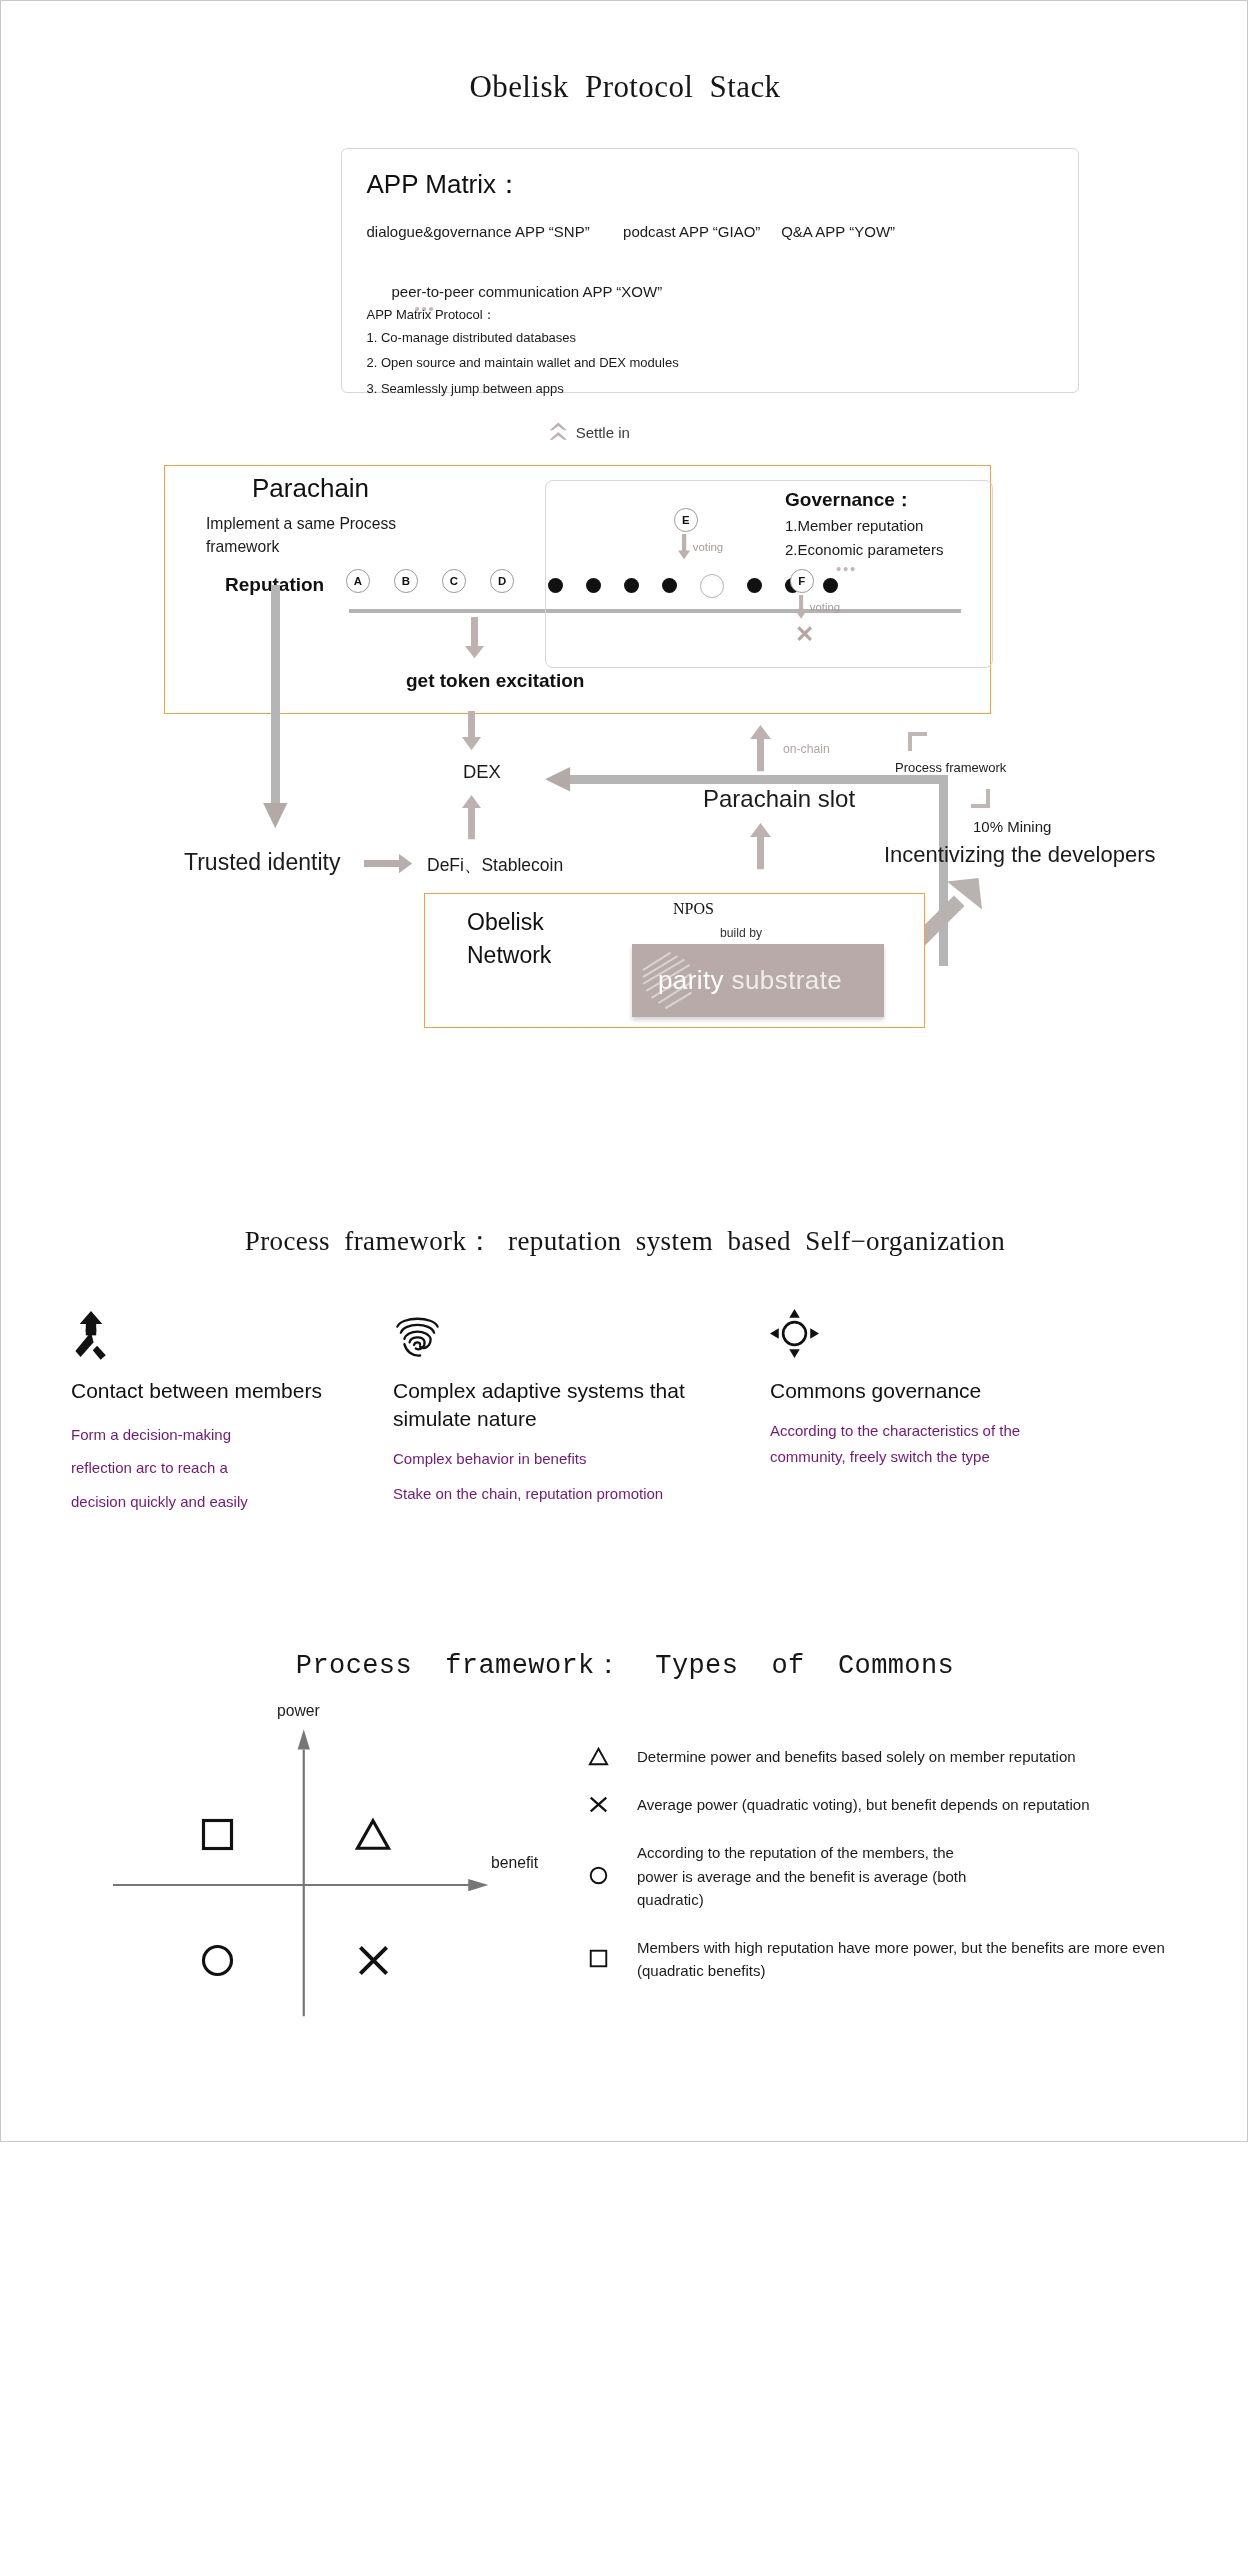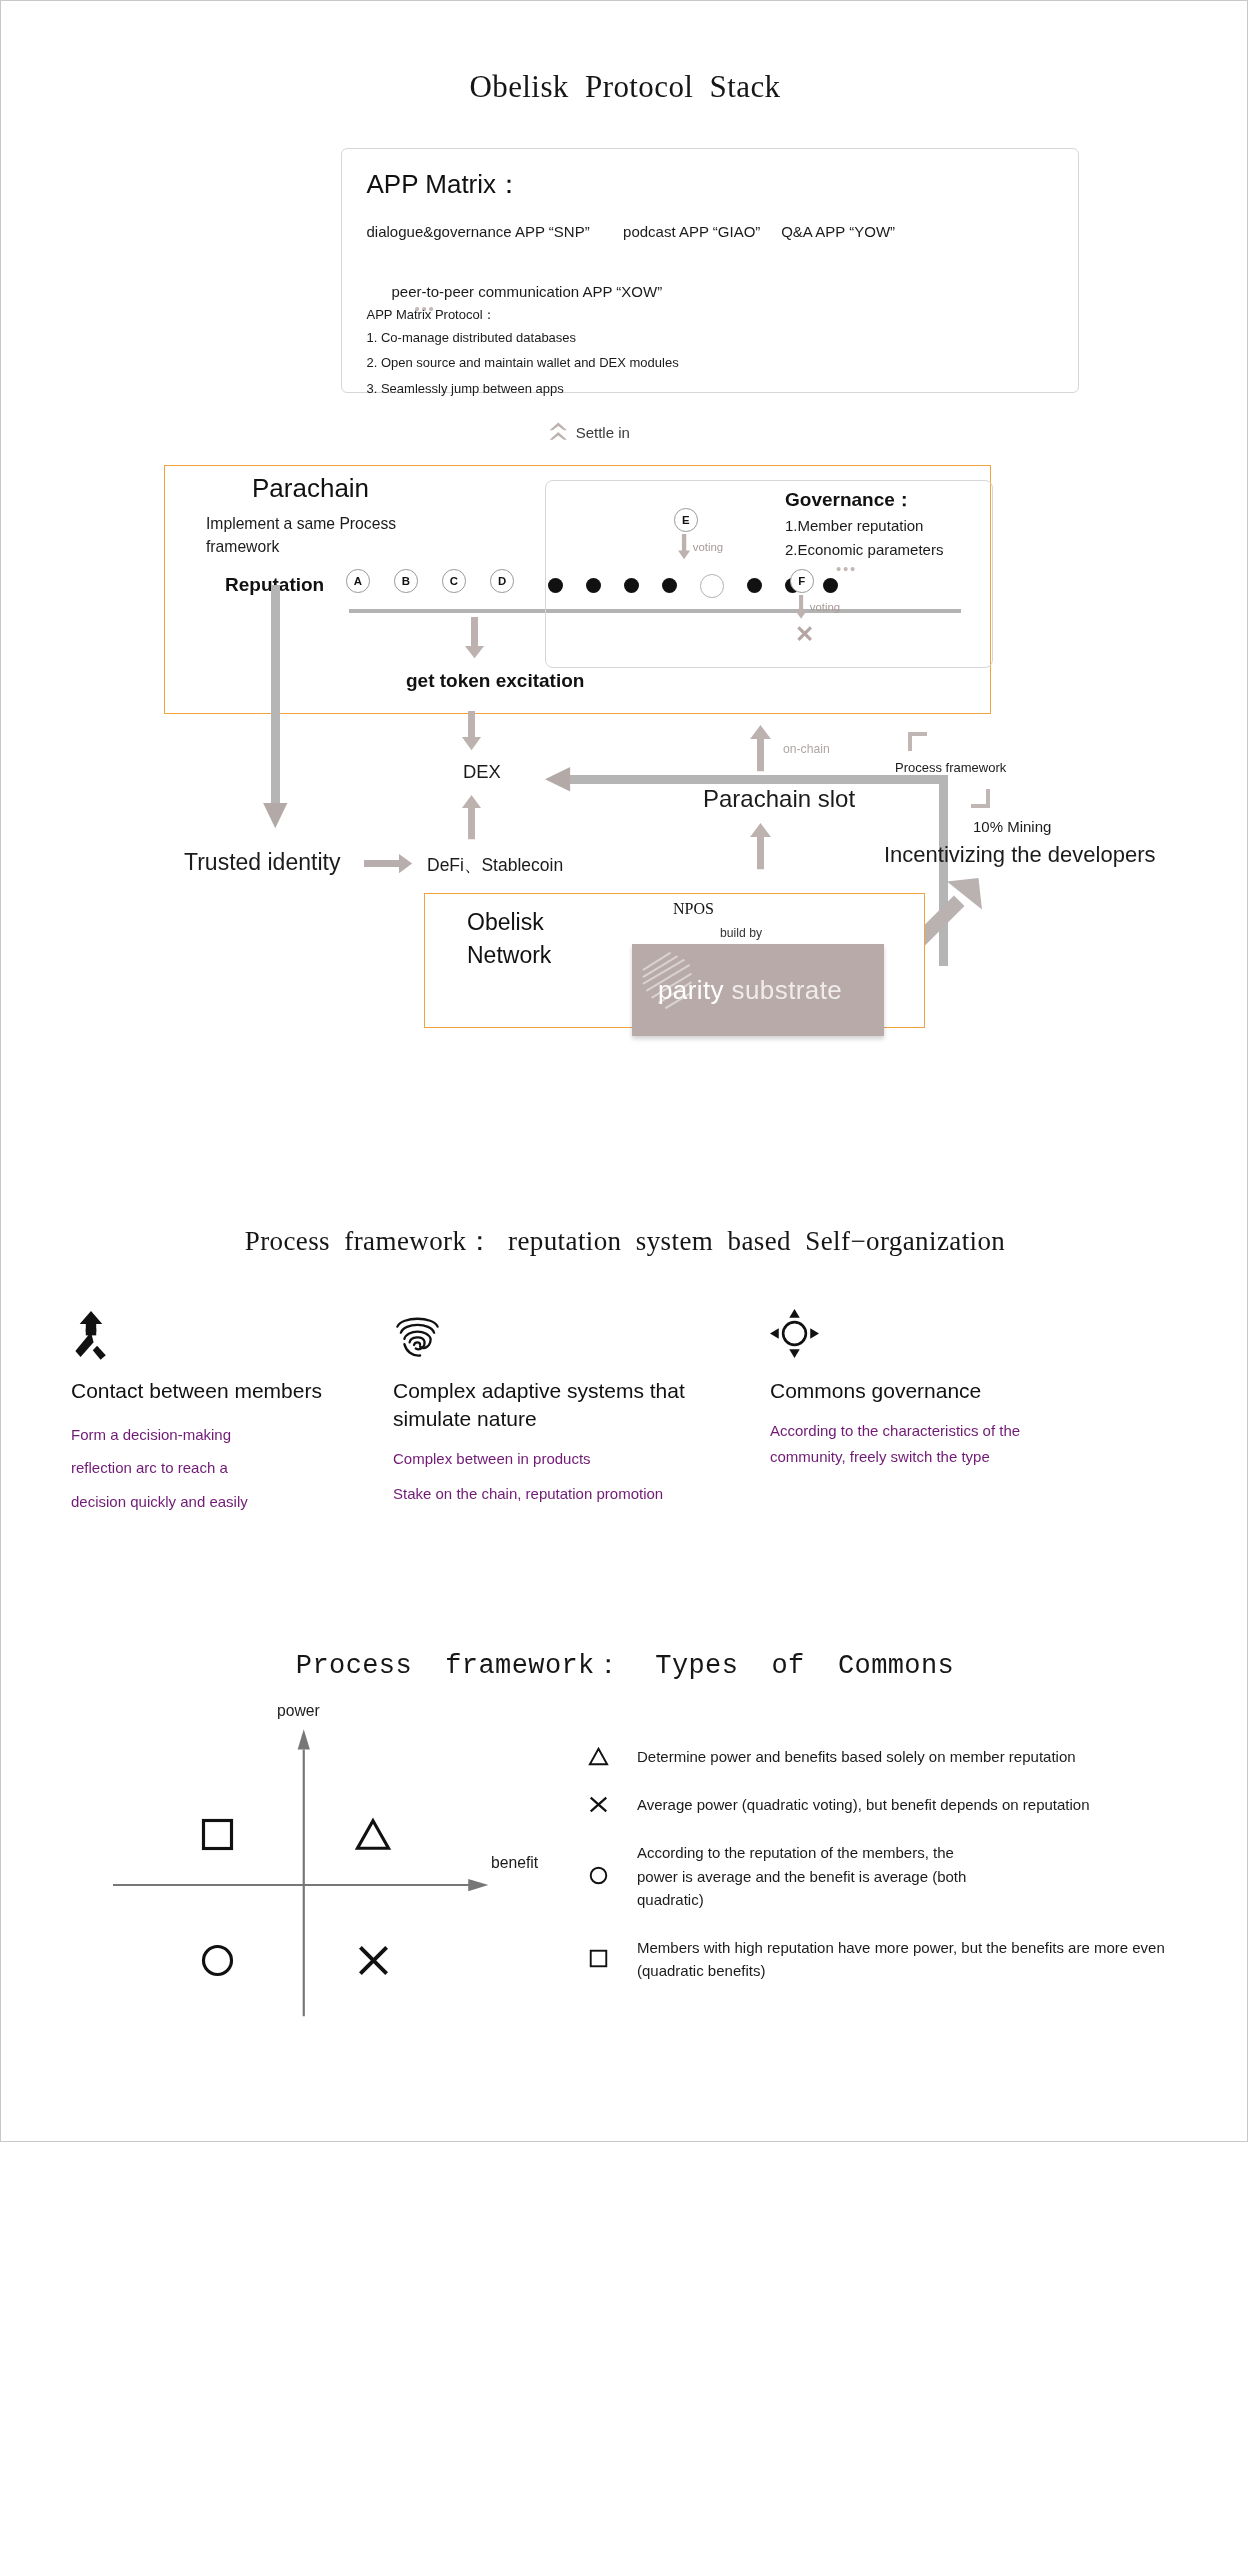--- a/index.html
+++ b/index.html
@@ -107,21 +107,21 @@
 
   
   .obbox {
     position:absolute; left:423px; top:892px; width:501px; height:135px;
     border:1.7px solid #f0a33c; background:#fff;
   }
   #obelisk-network { position:absolute; left:466px; top:905px; width:166px; font-size:23px; line-height:1.45; color:#111; }
   #npos-label { position:absolute; left:672px; top:899px; font-size:16px; color:#111;font-family:Liberation Serif, serif; }
   #buildby-label { position:absolute; left:719px; top:925px; font-size:12.2px; color:#333; }
   .parity {
-    position:absolute; left:631px; top:943px; width:252px; height:92px;
+    position:absolute; left:631px; top:943px; width:252px; height:73px;
     background:#b7aaa8; display:flex; align-items:center; padding-left:26px;
     box-shadow:0 2.6px 4.4px rgba(0,0,0,.18);
   }
   .parity .ptxt { font-size:26px; color:#ffffff; letter-spacing:0.4px; }
   .parity .ptxt .b { opacity:.78; }
   .parity-glyph { position:absolute; left:8.7px; top:7px; width:54px; height:59px; opacity:.55; }
 
   
   .feat { position:absolute; width:315px; }
   .feat .ficon { height:54px; margin-bottom:14px; }
@@ -318,21 +318,21 @@
       <svg width="49" height="51" viewBox="0 0 56 58" fill="none" stroke="#111" stroke-width="2.6" stroke-linecap="round">
         <path d="M5 20 C10 8, 46 8, 51 20"></path>
         <path d="M9 27 C13 15, 43 15, 47 27"></path>
         <path d="M13 34 C16 23, 40 23, 43 34 C43 42, 36 47, 31 43"></path>
         <path d="M19 38 C20 31, 34 30, 36 37 C37 43, 31 48, 26 45"></path>
         <path d="M24 41 C25 37, 31 37, 31 41"></path>
         <path d="M13 40 C15 48, 22 54, 31 53"></path>
       </svg>
     </div>
     <h3>Complex adaptive systems that simulate nature</h3>
-    <p style="margin-bottom:8.7px">Complex between in products</p>
+    <p style="margin-bottom:8.7px">Complex behavior in benefits</p>
     <p>Stake on the chain, reputation promotion</p>
   </div>
 
   <div class="feat" id="feat-3">
     <div class="ficon">
       <svg width="49" height="49" viewBox="0 0 56 56">
         <circle cx="28" cy="28" r="13" fill="none" stroke="#111" stroke-width="3"></circle>
         <path d="M28 0 L34 10 H22 Z" fill="#111"></path>
         <path d="M28 56 L34 46 H22 Z" fill="#111"></path>
         <path d="M0 28 L10 22 V34 Z" fill="#111"></path>

